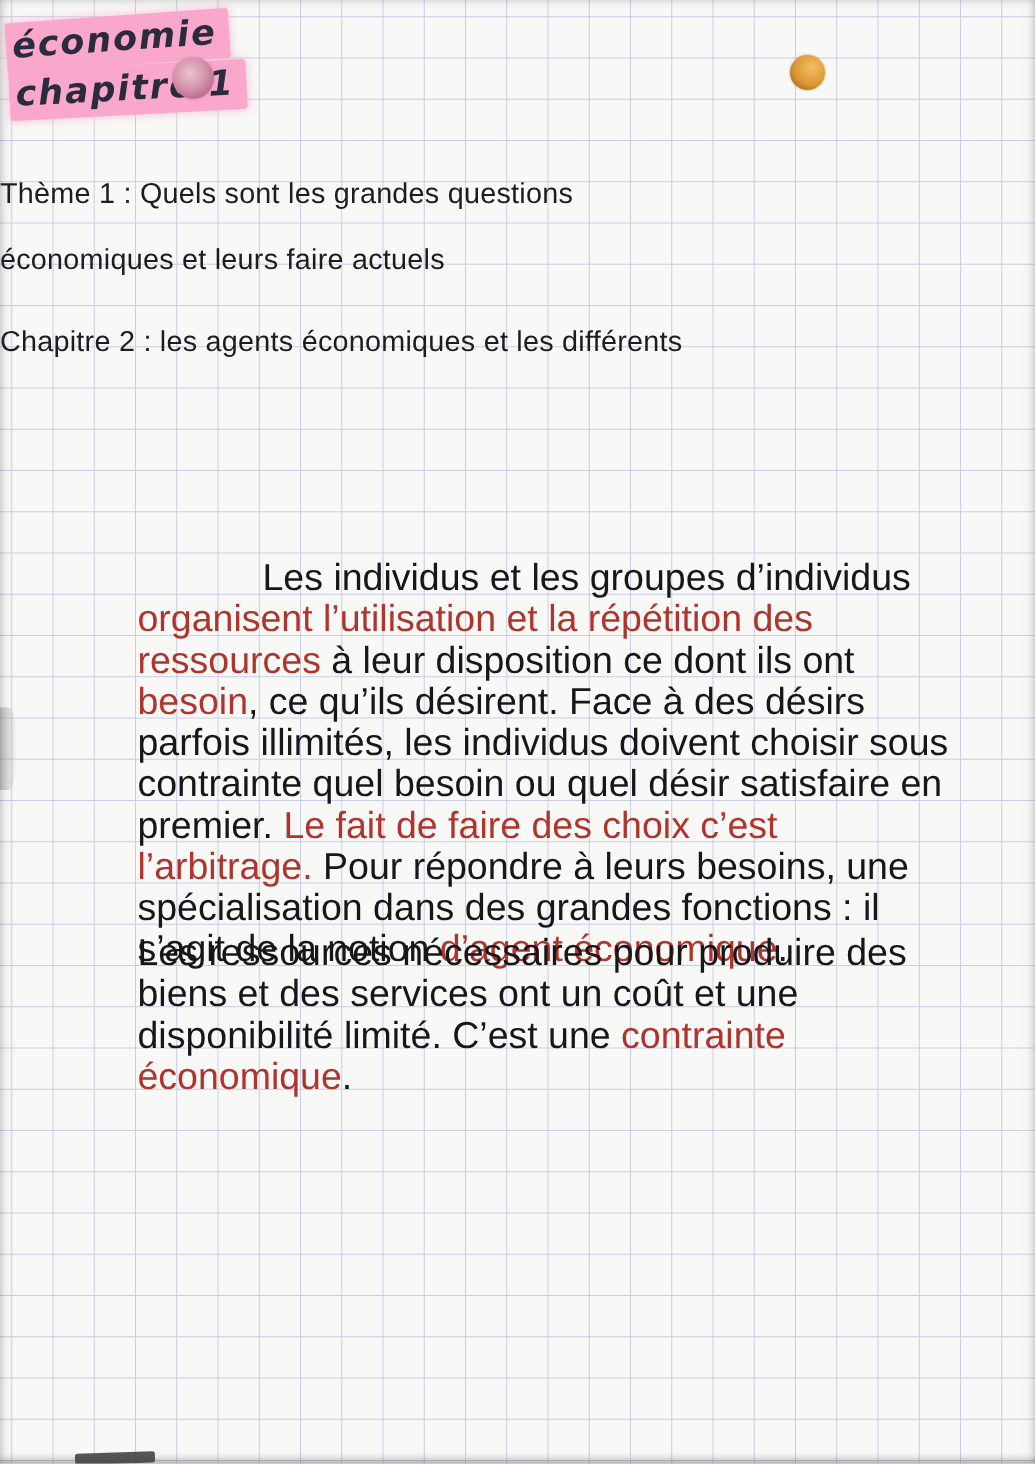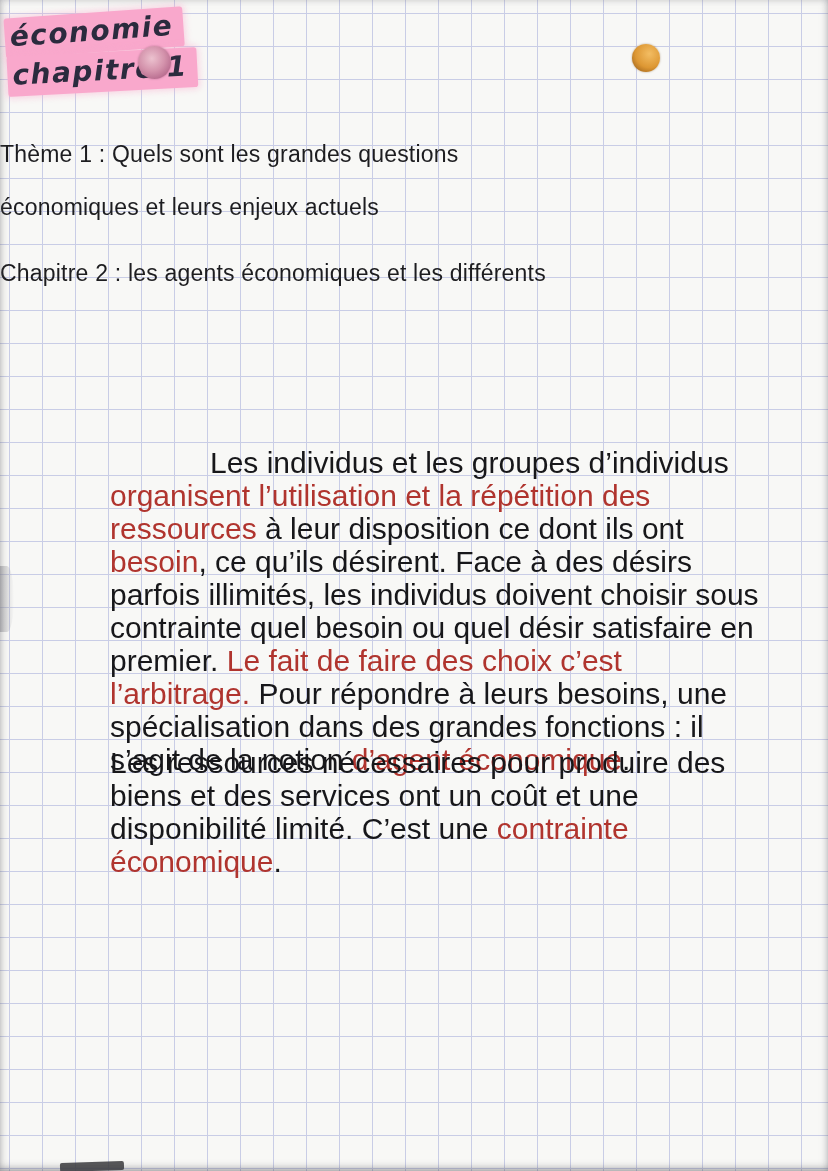--- a/index.html
+++ b/index.html
@@ -126,21 +126,21 @@
 
   <div class="handwriting">
     <span class="hw-line">économie</span><br>
     <span class="hw-line hw-line2">chapitre 1</span>
   </div>
 
   <div class="sticker sticker-pink"></div>
   <div class="sticker sticker-orange"></div>
 
   <div class="title-line t1">Thème 1 : Quels sont les grandes questions</div>
-  <div class="title-line t2">économiques et leurs enjeux actuels</div>
+  <div class="title-line t2">économiques et leurs faire actuels</div>
   <div class="title-line t3">Chapitre 2 : les agents économiques et les différents</div>
 
   <p class="body-par par1"><span class="ink-text">Les individus et les groupes d’individus </span><span class="red-text">organisent l’utilisation et la répétition des ressources</span><span class="ink-text"> à leur disposition ce dont ils ont </span><span class="red-text">besoin</span><span class="ink-text">, ce qu’ils désirent. Face à des désirs parfois illimités, les individus doivent choisir sous contrainte quel besoin ou quel désir satisfaire en premier. </span><span class="red-text">Le fait de faire des choix c’est l’arbitrage.</span><span class="ink-text"> Pour répondre à leurs besoins, une spécialisation dans des grandes fonctions : il s’agit de la notion </span><span class="red-text">d’agent économique</span><span class="ink-text">.</span></p>
   <p class="body-par par2"><span class="ink-text">Les ressources nécessaires pour produire des biens et des services ont un coût et une disponibilité limité. C’est une </span><span class="red-text">contrainte économique</span><span class="ink-text">.</span></p>
 
   <div class="smudge"></div>
   <div class="edge-blotch"></div>
 
 </div>
 

